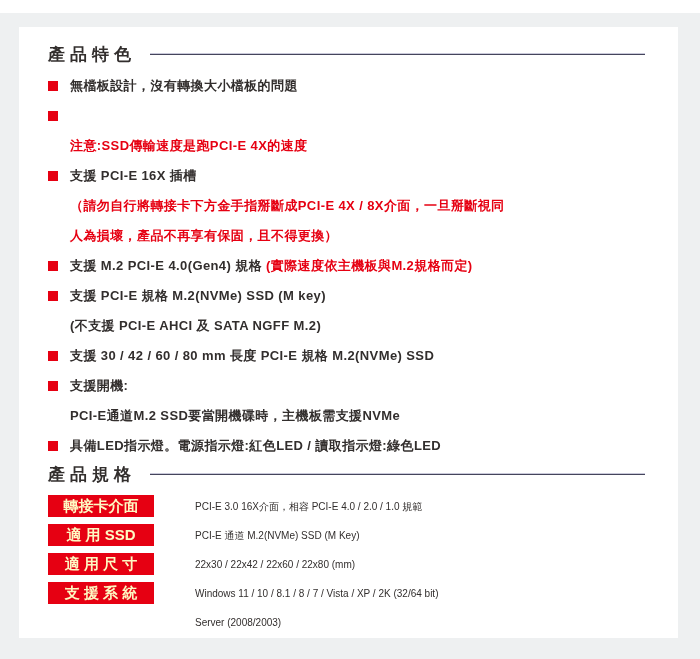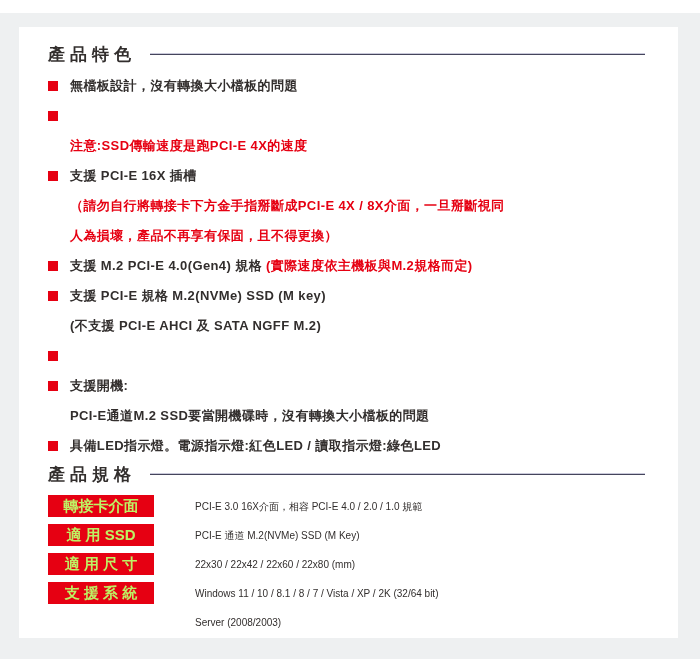--- a/index.html
+++ b/index.html
@@ -68,21 +68,21 @@
     background:var(--red);
   }
   .red{ color:var(--red); }
   .specs{ margin-top:5px; }
   .spec-row{ display:flex; padding-left:16px; }
   .spec-label-col{ width:106px; flex:0 0 106px; }
   .spec-label{
     margin-top:3px;
     height:22px;
     background:var(--red);
-    color:#bef264;
+    color:#fef9c3;
     font-size:15px;
     font-weight:bold;
     text-align:center;
     line-height:22px;
     white-space:nowrap;
     overflow:hidden;
   }
   .spec-values{ padding-left:9px; }
   .spec-value-line{
     height:29px;
@@ -107,23 +107,23 @@
   <div class="feature-list">
       <div class="feature-line"><span class="bullet"></span><span>無檔板設計，沒有轉換大小檔板的問題</span></div>
       <div class="feature-line"><span class="bullet"></span></div>
       <div class="feature-line"><span class="red">注意:SSD傳輸速度是跑PCI-E 4X的速度</span></div>
       <div class="feature-line"><span class="bullet"></span><span>支援 PCI-E 16X 插槽</span></div>
       <div class="feature-line"><span class="red">（請勿自行將轉接卡下方金手指掰斷成PCI-E 4X / 8X介面，一旦掰斷視同</span></div>
       <div class="feature-line"><span class="red">人為損壞，產品不再享有保固，且不得更換）</span></div>
       <div class="feature-line"><span class="bullet"></span><span>支援 M.2 PCI-E 4.0(Gen4) 規格 </span><span class="red">(實際速度依主機板與M.2規格而定)</span></div>
       <div class="feature-line"><span class="bullet"></span><span>支援 PCI-E 規格 M.2(NVMe) SSD (M key)</span></div>
       <div class="feature-line"><span>(不支援 PCI-E AHCI 及 SATA NGFF M.2)</span></div>
-      <div class="feature-line"><span class="bullet"></span></div>
+      <div class="feature-line"><span class="bullet"></span><span>支援 30 / 42 / 60 / 80 mm 長度 PCI-E 規格 M.2(NVMe) SSD</span></div>
       <div class="feature-line"><span class="bullet"></span><span>支援開機:</span></div>
-      <div class="feature-line"><span>PCI-E通道M.2 SSD要當開機碟時，沒有轉換大小檔板的問題</span></div>
+      <div class="feature-line"><span>PCI-E通道M.2 SSD要當開機碟時，主機板需支援NVMe</span></div>
       <div class="feature-line"><span class="bullet"></span><span>具備LED指示燈。電源指示燈:紅色LED / 讀取指示燈:綠色LED</span></div>
     </div>
 
   <div class="section-title-row">
     <span class="section-title">產品規格</span>
     <span class="title-rule"></span>
   </div>
 
   <div class="specs">
       <div class="spec-row">

